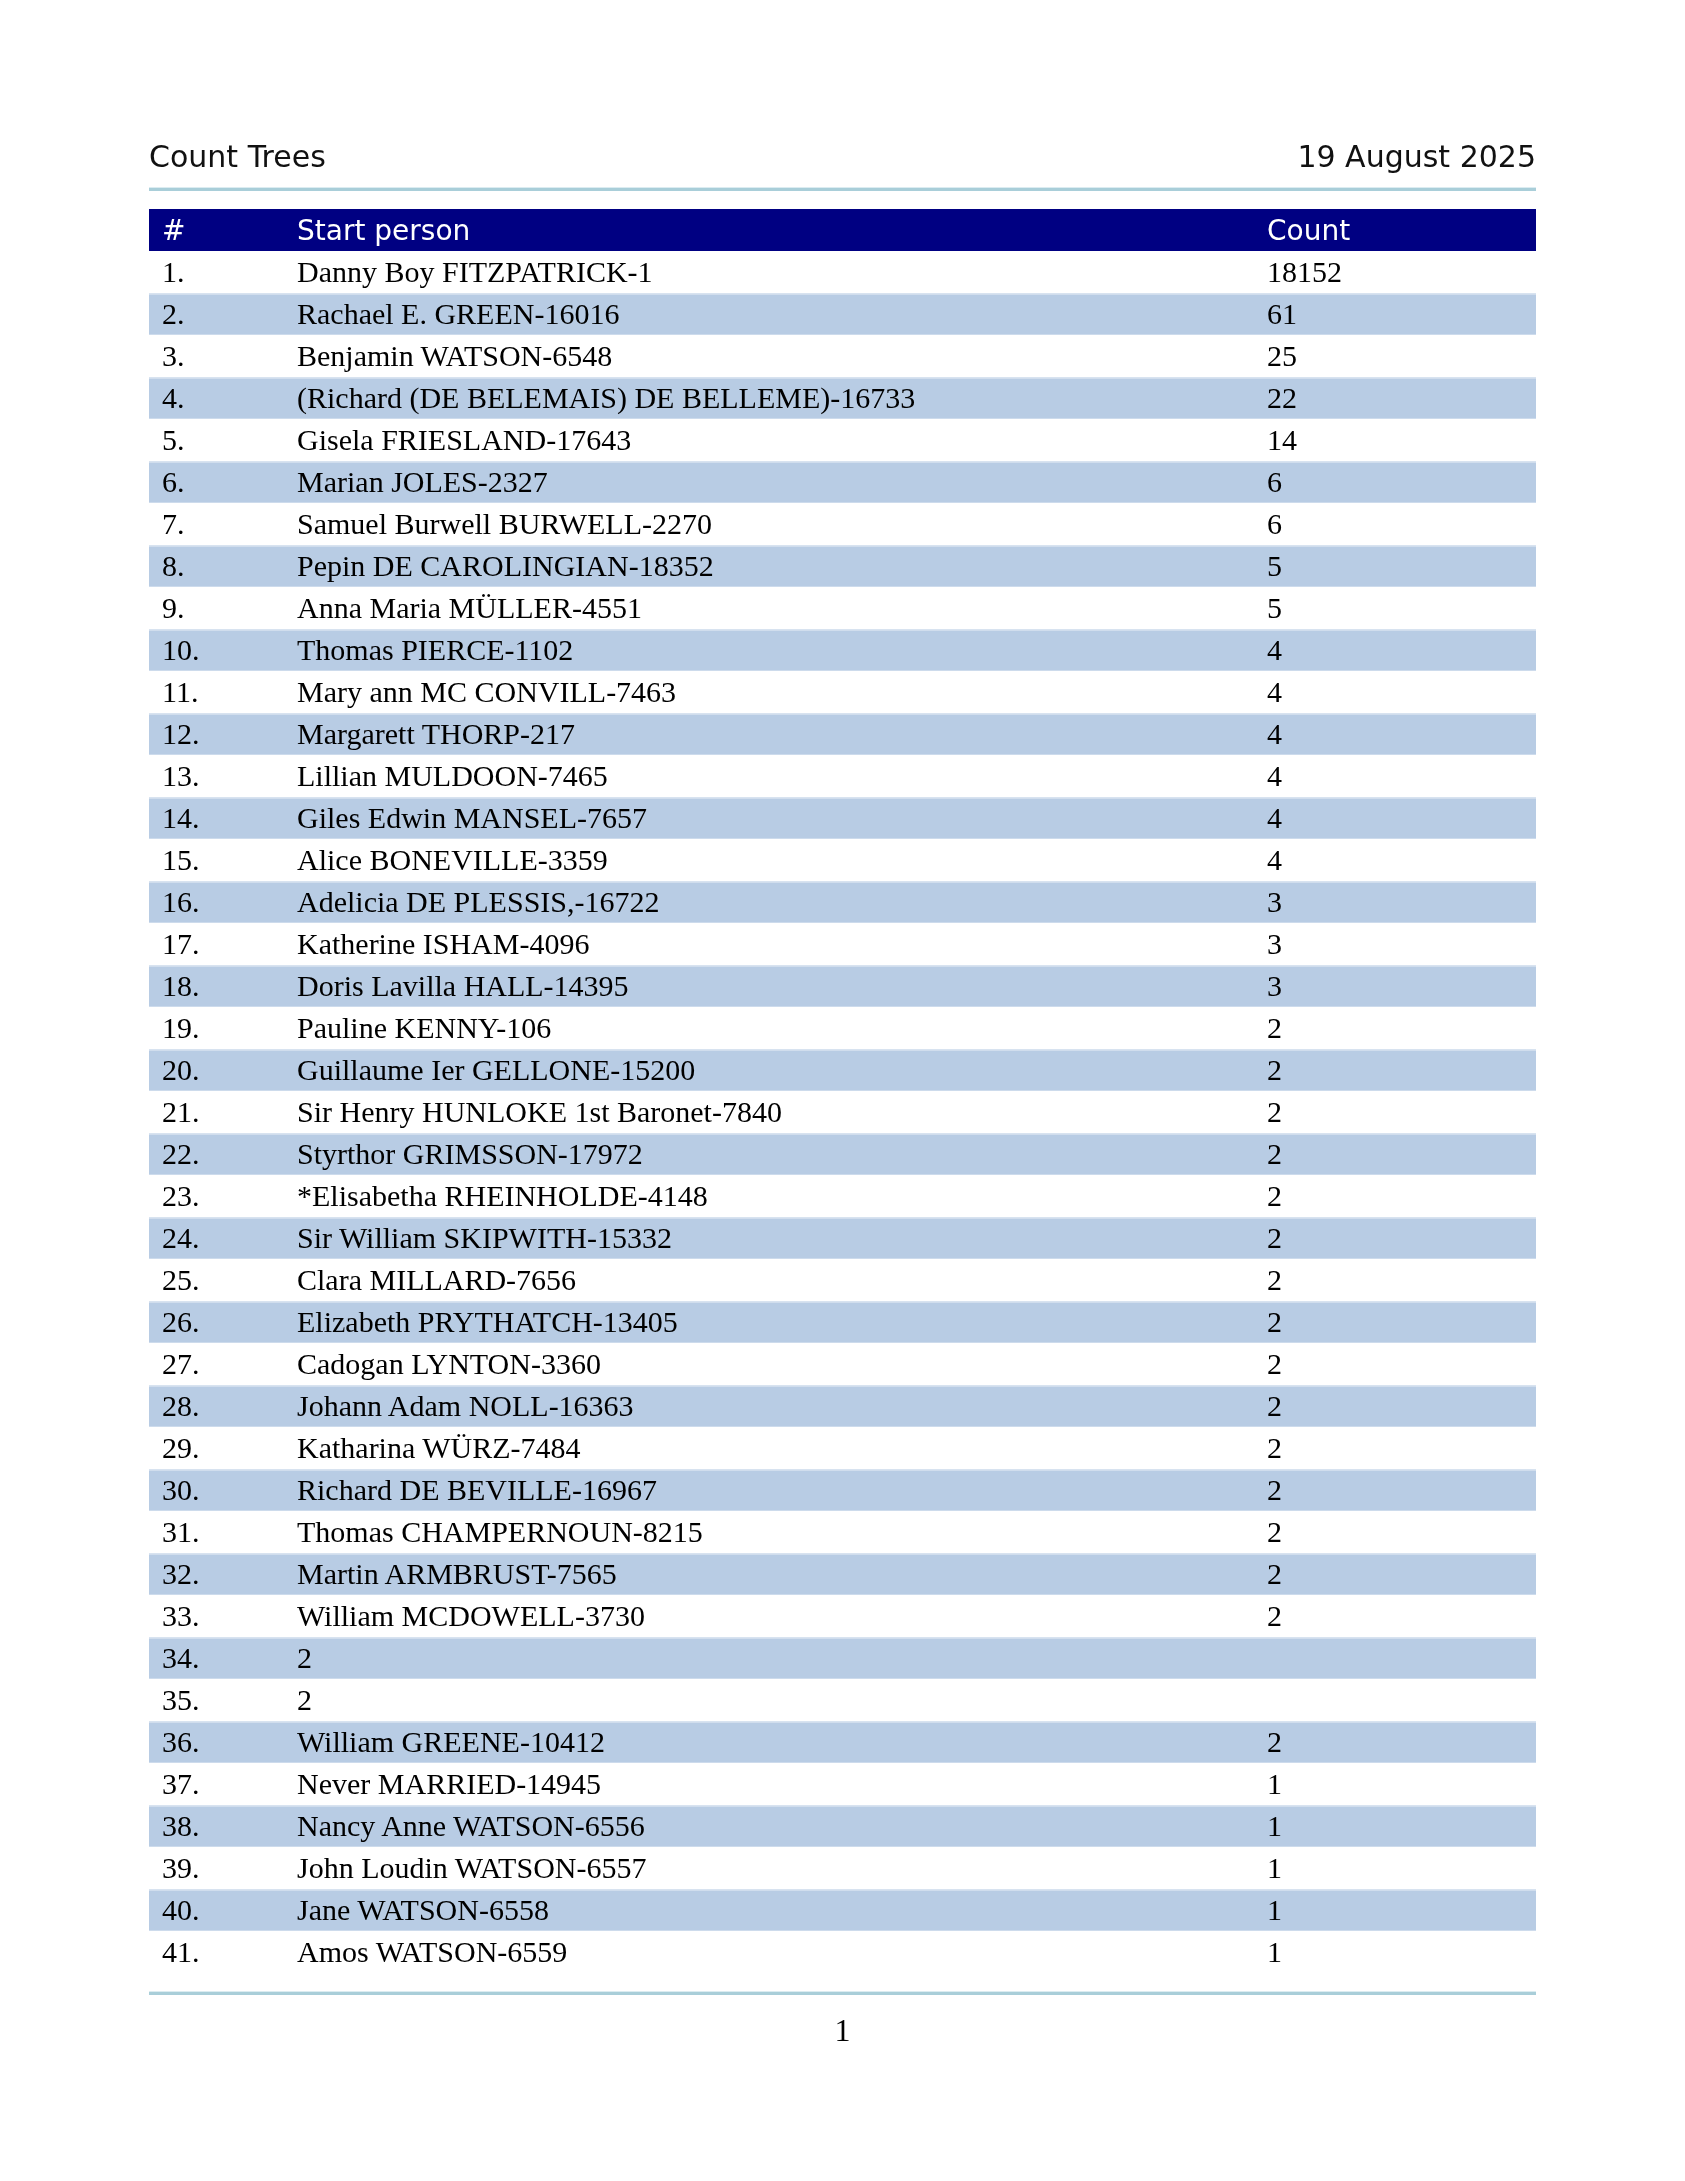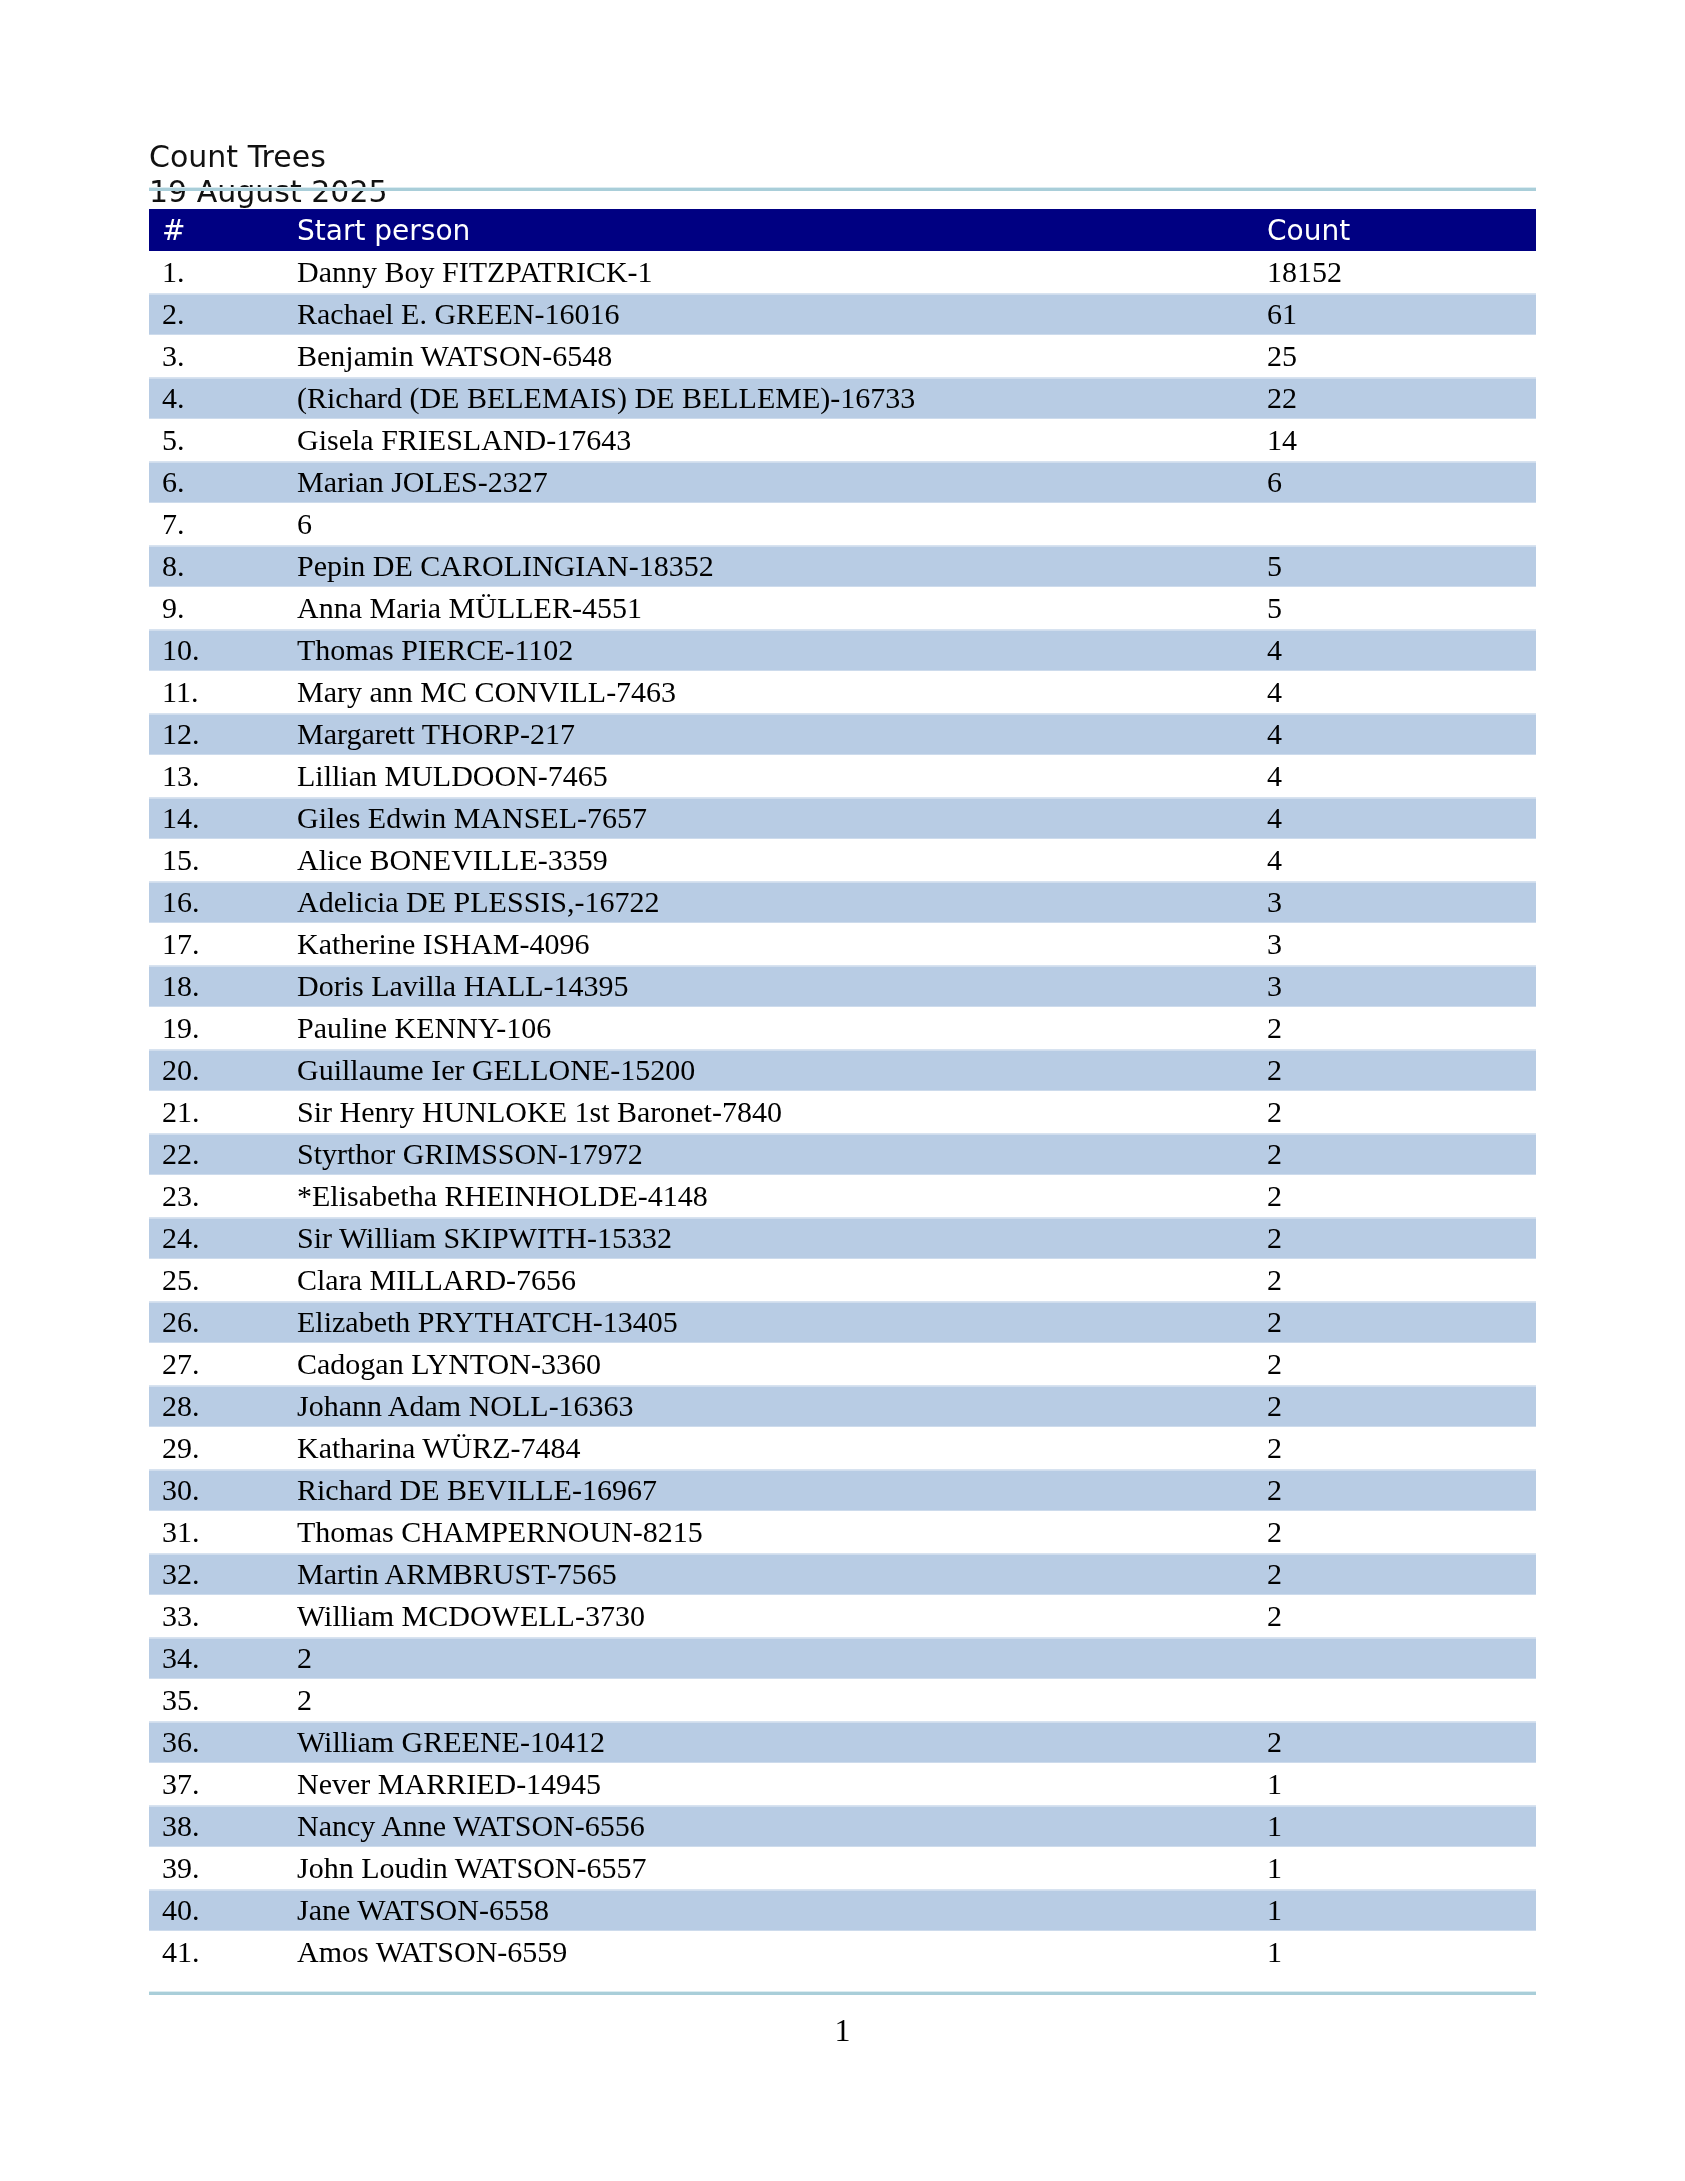--- a/index.html
+++ b/index.html
@@ -21,21 +21,20 @@
   }
   .header{
     position:absolute;
     left:149px; right:149px; top:139px;
     display:flex;
     justify-content:space-between;
     align-items:baseline;
     font-family:"DejaVu Sans", sans-serif;
     font-size:30px;
     color:#111111;
-    flex-direction:column;
   }
   .rule{
     position:absolute;
     left:149px;
     width:1387px;
     height:3.5px;
     background:linear-gradient(to bottom, var(--rule-light) 0 0.9px, var(--rule) 0.9px 3.5px);
   }
   .rule-top{ top:187px; }
   .rule-bottom{ top:1991px; }
@@ -122,20 +121,21 @@
           <span class="col-name">Gisela FRIESLAND-17643</span>
           <span class="col-count">14</span>
         </div>
         <div class="row alt">
           <span class="col-n">6.</span>
           <span class="col-name">Marian JOLES-2327</span>
           <span class="col-count">6</span>
         </div>
         <div class="row">
           <span class="col-n">7.</span>
+          <span class="col-name">Samuel Burwell BURWELL-2270</span>
           <span class="col-count">6</span>
         </div>
         <div class="row alt">
           <span class="col-n">8.</span>
           <span class="col-name">Pepin DE CAROLINGIAN-18352</span>
           <span class="col-count">5</span>
         </div>
         <div class="row">
           <span class="col-n">9.</span>
           <span class="col-name">Anna Maria MÜLLER-4551</span>

